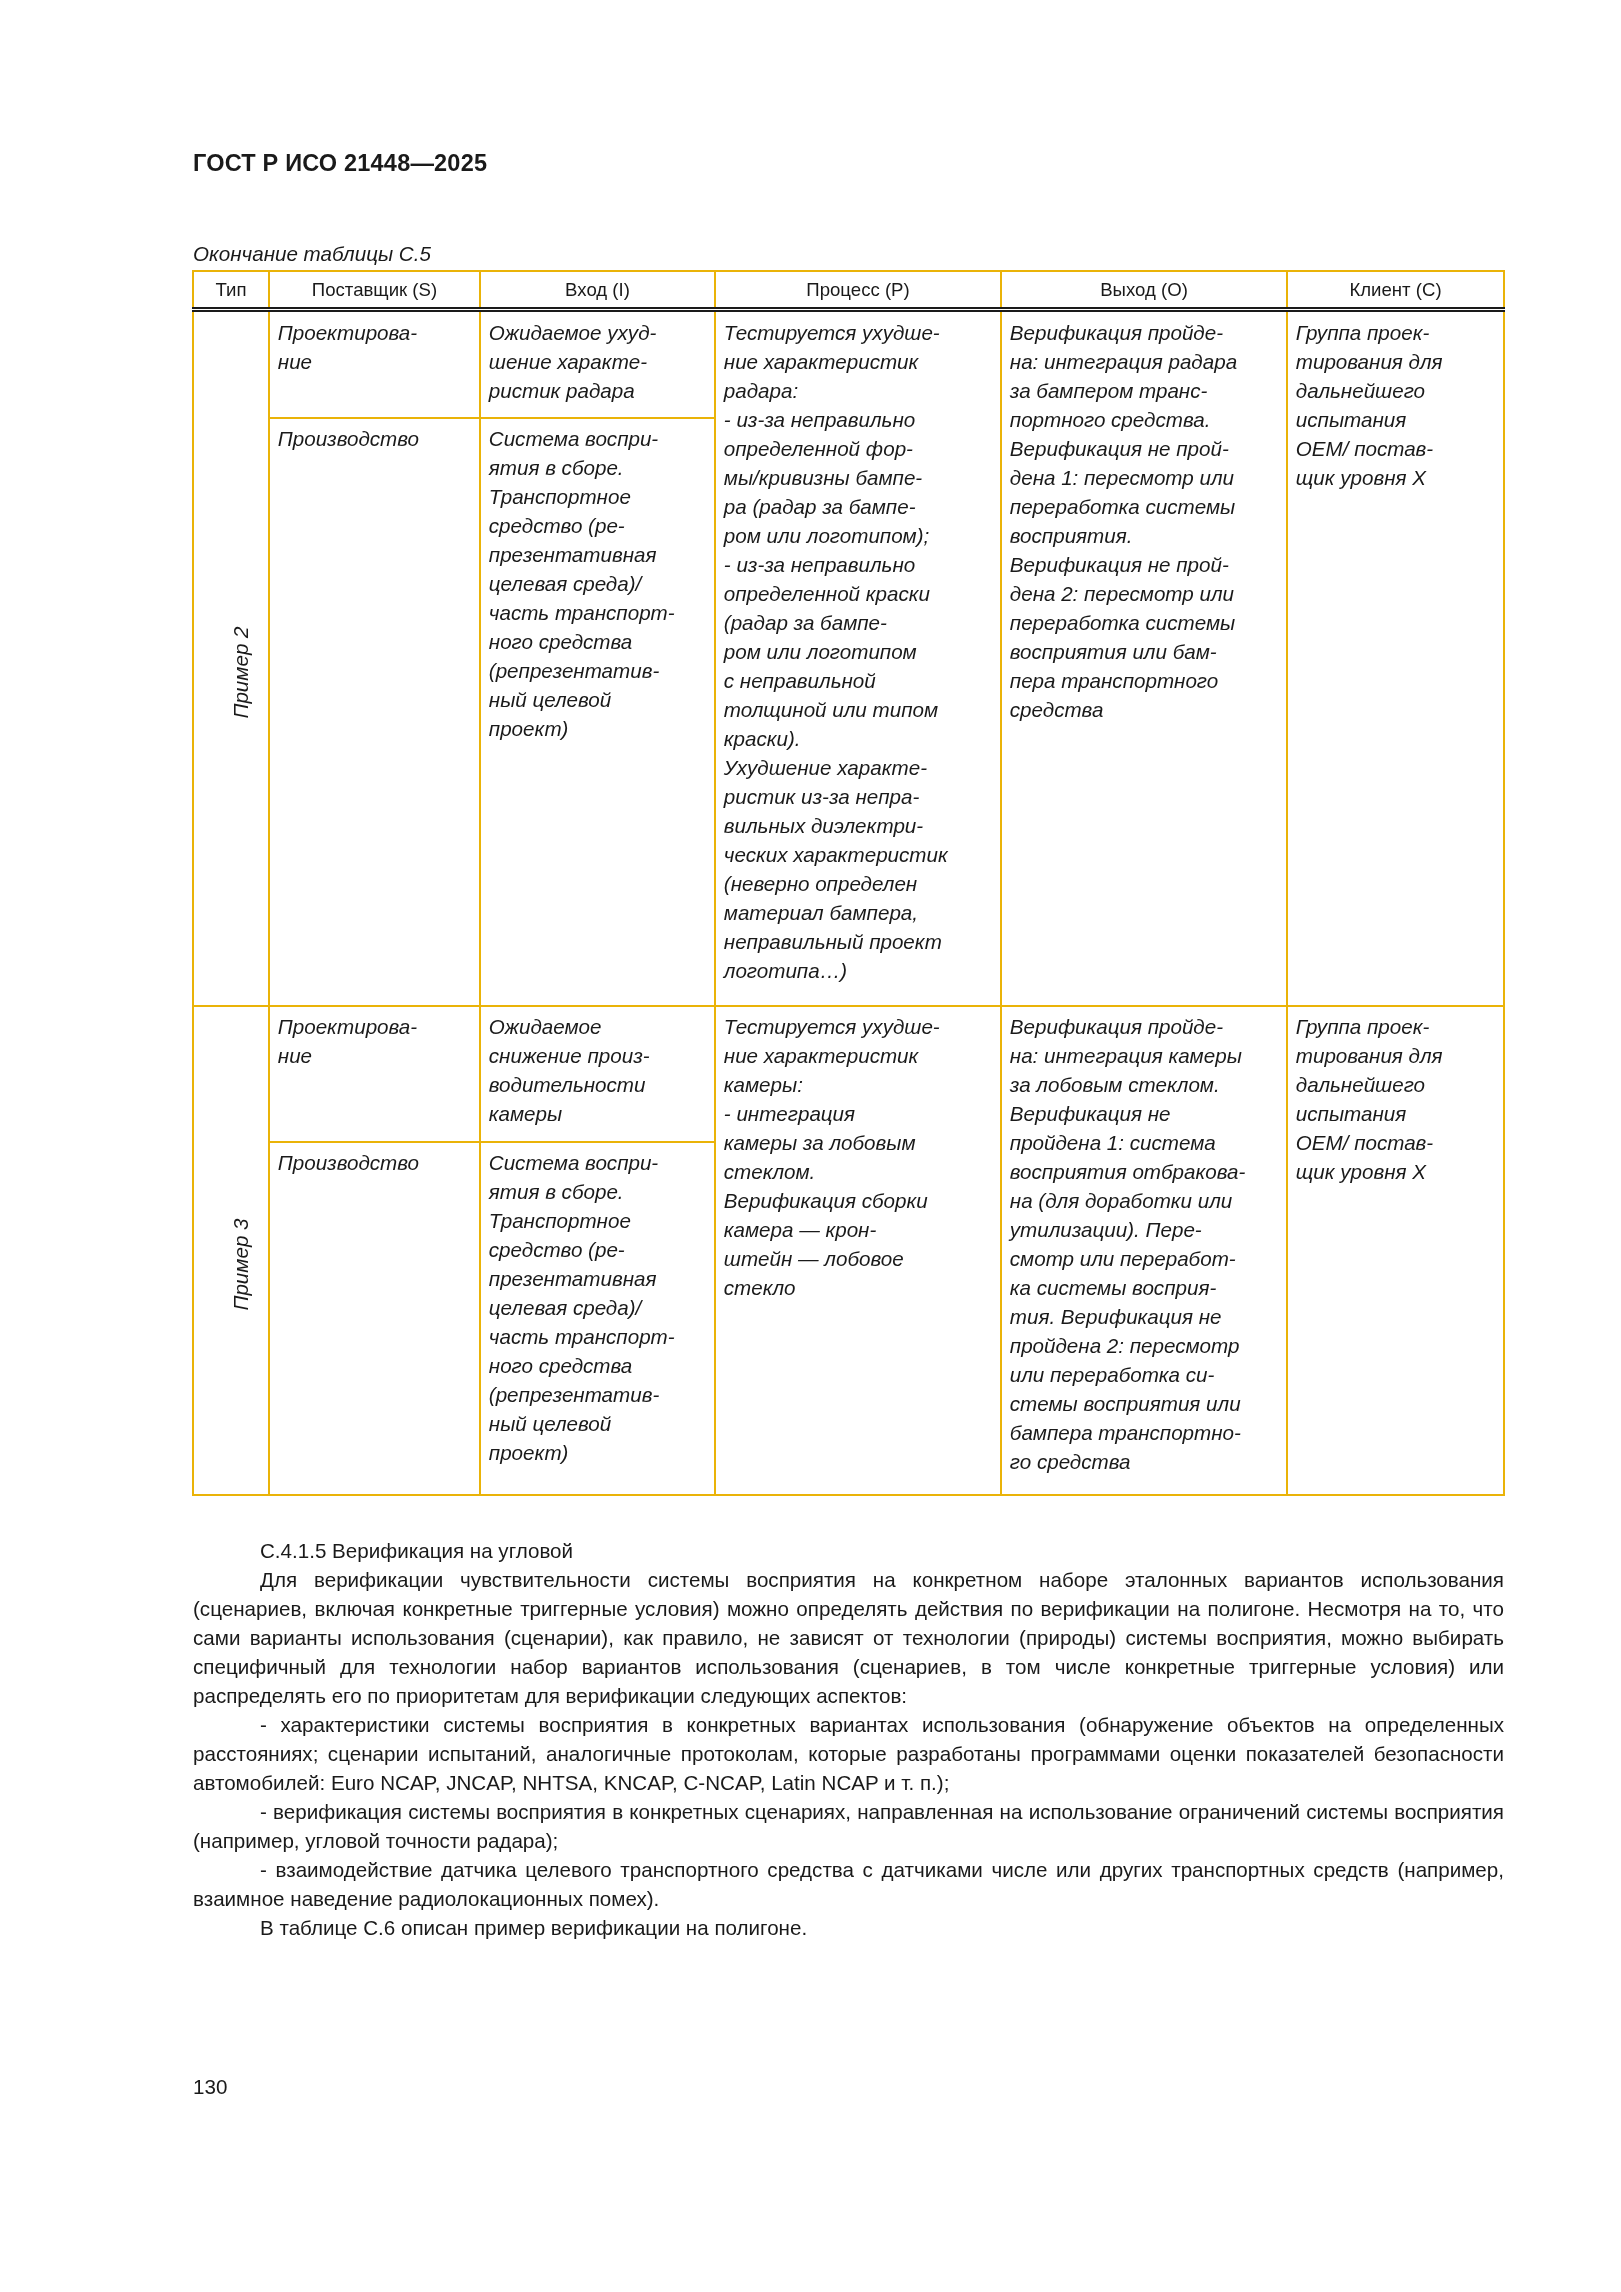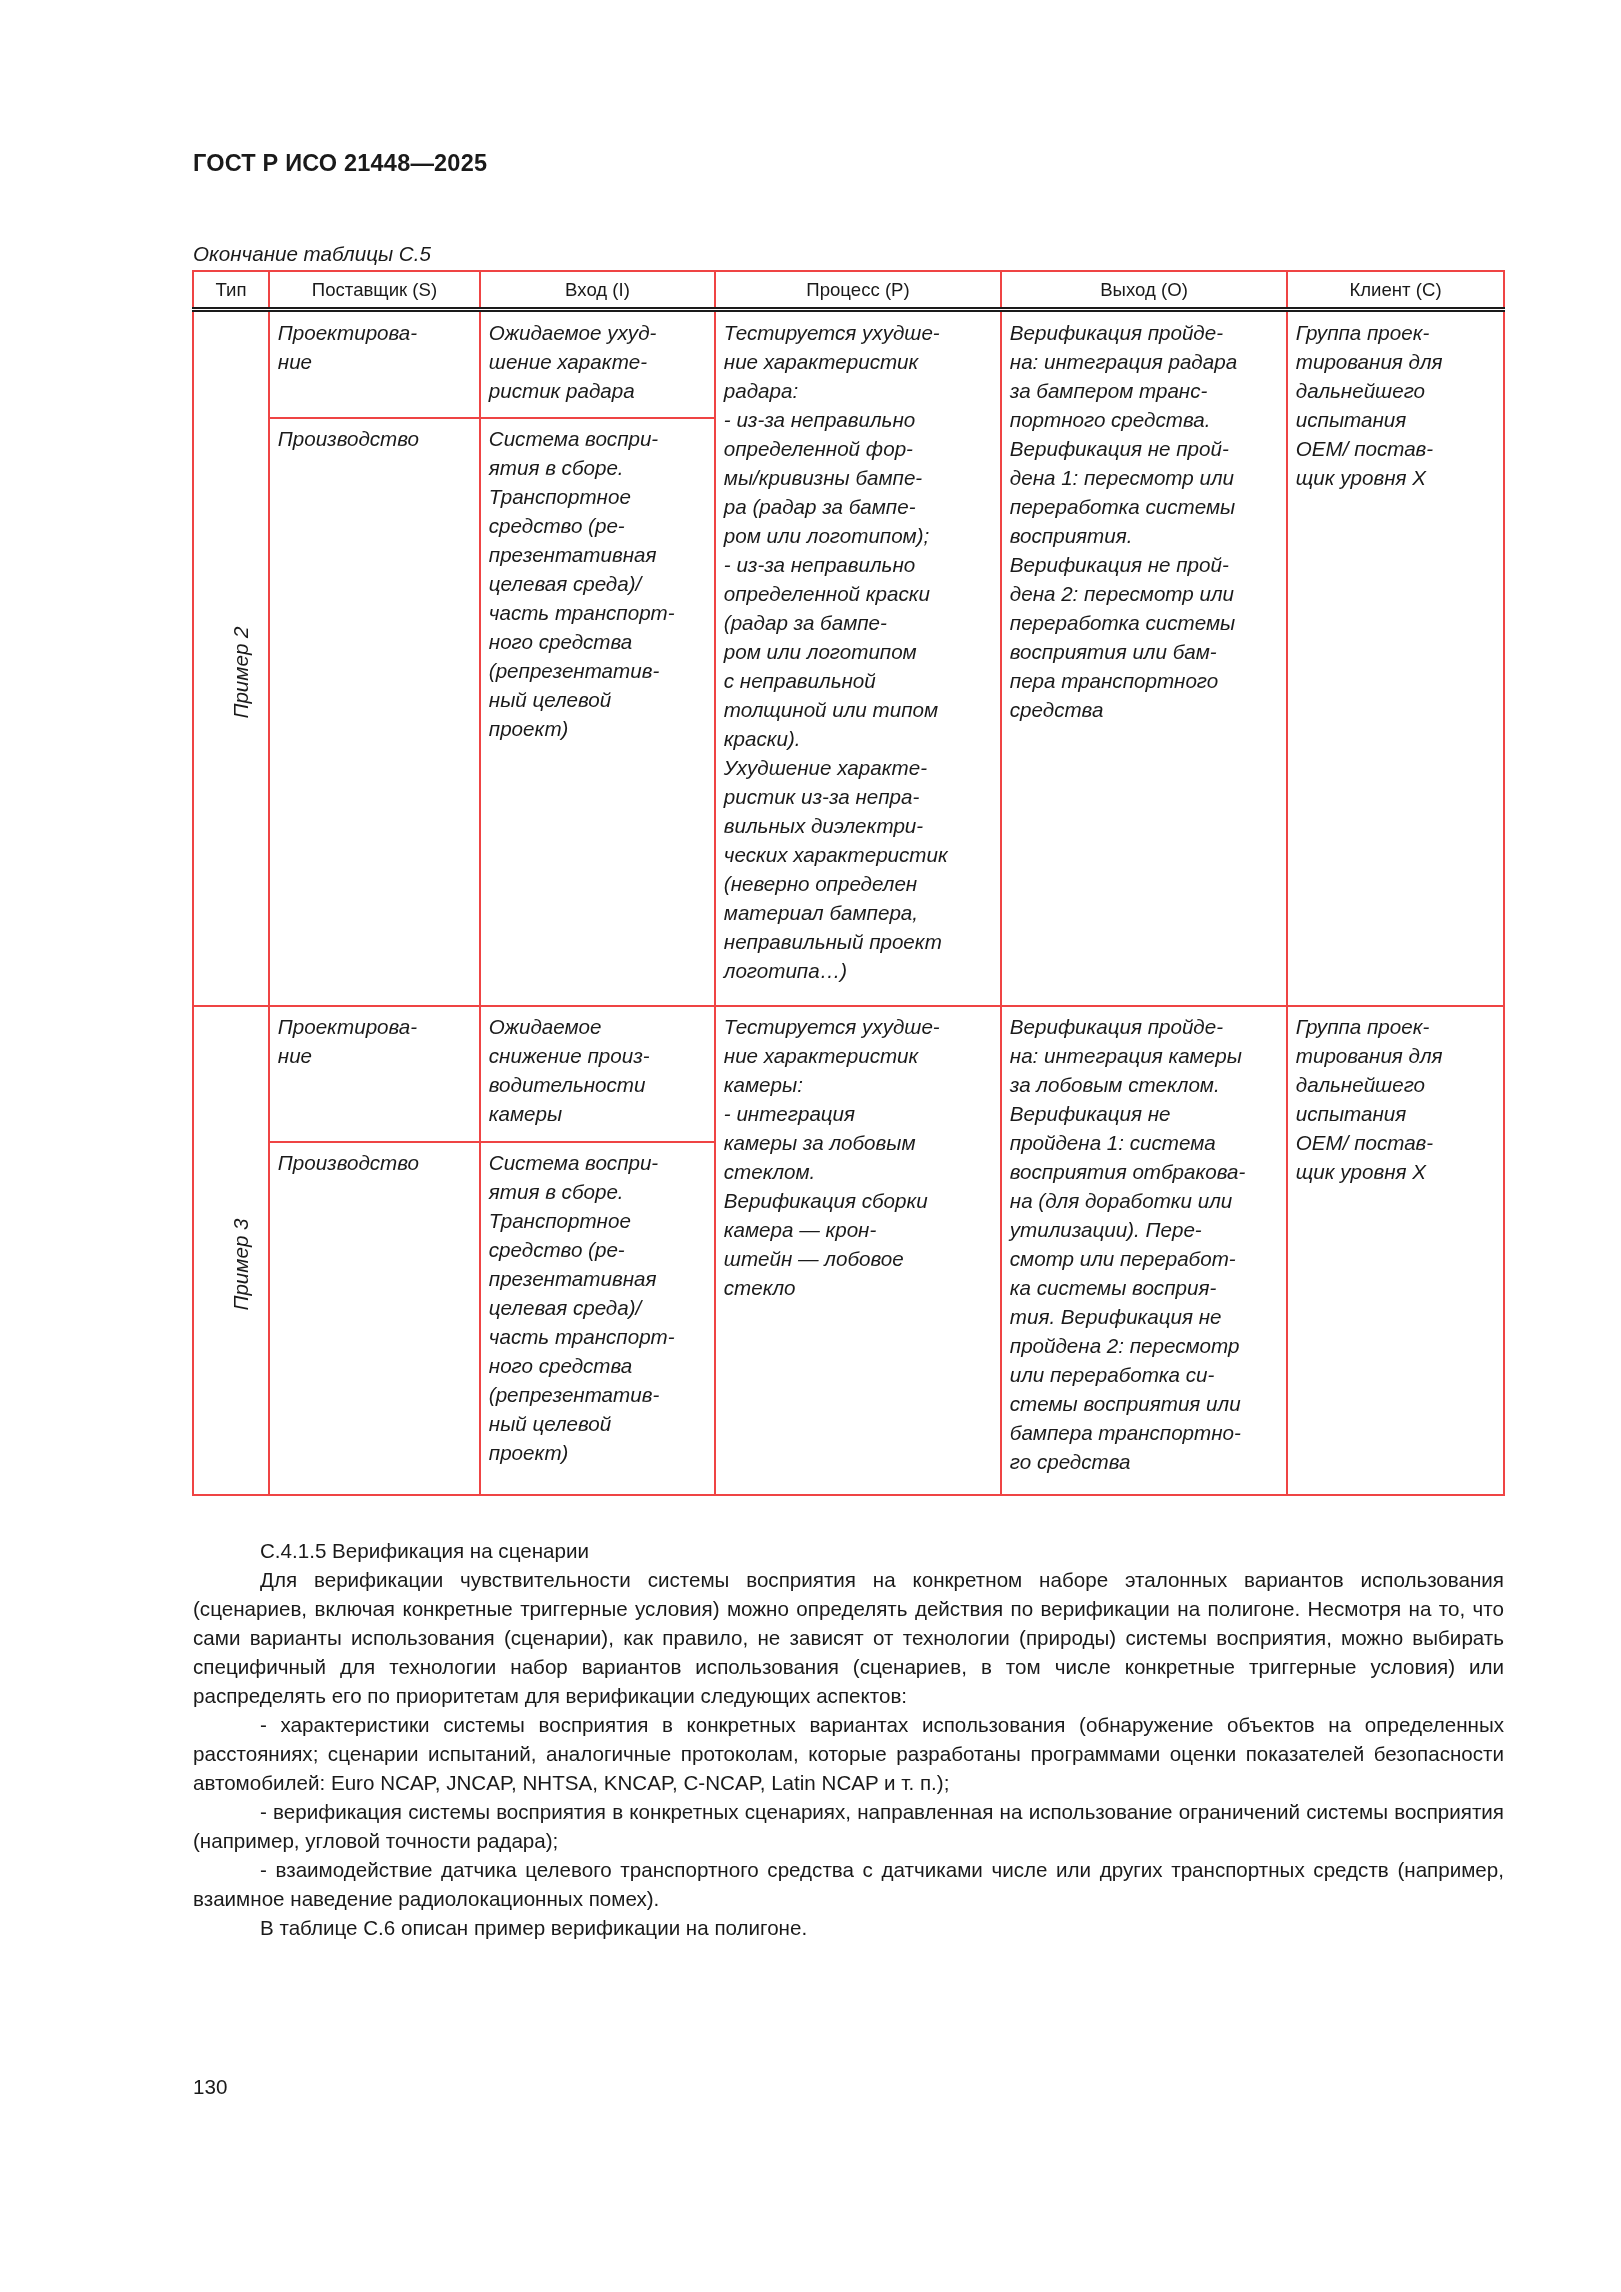--- a/index.html
+++ b/index.html
@@ -2,21 +2,21 @@
 <html><head>
 <meta charset="utf-8">
 <style>
   html, body { margin: 0; padding: 0; background: #ffffff; }
   body { width: 1621px; height: 2293px; position: relative; overflow: hidden; color: #1a1a1a; font-family: "Liberation Sans", sans-serif; }
 
   .doc-header { position: absolute; left: 193px; top: 150px; font-size: 23.5px; font-weight: bold; letter-spacing: 0.2px; }
   .table-caption { position: absolute; left: 193px; top: 242px; font-size: 20.6px; font-style: italic; }
 
   .tbl { position: absolute; left: 192px; top: 270px; width: 1311px; border-collapse: collapse; table-layout: fixed; font-size: 20.6px; line-height: 29px; }
-  .tbl td, .tbl th { border: 2px solid #ef4444; vertical-align: top; padding: 5.9px 7.8px 5.9px 7.8px; }
+  .tbl td, .tbl th { border: 2px solid #eab308; vertical-align: top; padding: 5.9px 7.8px 5.9px 7.8px; }
   .tbl th { font-weight: normal; font-size: 18.6px; height: 35px; padding: 0 5.9px; vertical-align: middle; border-bottom: 5.9px double #1a1a1a; }
   .tbl td { white-space: pre-line; font-style: italic; }
   .tbl td.type-cell { vertical-align: middle; padding: 0; }
   .rot { display: inline-block; transform: rotate(-90deg); white-space: nowrap; font-size: 20.6px; }
 
   .body-text { position: absolute; left: 193px; top: 1536px; width: 1311px; font-size: 20.6px; line-height: 29px; text-align: justify; }
   .body-text p { margin: 0; text-indent: 67px; }
   .body-text .section-title { text-indent: 67px; }
 
   .page-number { position: absolute; left: 193px; top: 2075px; font-size: 20.6px; }
@@ -170,21 +170,21 @@
 часть транспорт-
 ного средства
 (репрезентатив-
 ный целевой
 проект)</td>
     </tr>
   </tbody>
 </table>
 
 <div class="body-text">
-  <p class="section-title">С.4.1.5 Верификация на сценарии</p>
+  <p class="section-title">С.4.1.5 Верификация на угловой</p>
   <p>Для верификации чувствительности системы восприятия на конкретном наборе эталонных вариантов использования (сценариев, включая конкретные триггерные условия) можно определять действия по верификации на полигоне. Несмотря на то, что сами варианты использования (сценарии), как правило, не зависят от технологии (природы) системы восприятия, можно выбирать специфичный для технологии набор вариантов использования (сценариев, в том числе конкретные триггерные условия) или распределять его по приоритетам для верификации следующих аспектов:</p>
   <p>- характеристики системы восприятия в конкретных вариантах использования (обнаружение объектов на определенных расстояниях; сценарии испытаний, аналогичные протоколам, которые разработаны программами оценки показателей безопасности автомобилей: Euro NCAP, JNCAP, NHTSA, KNCAP, C-NCAP, Latin NCAP и т. п.);</p>
   <p>- верификация системы восприятия в конкретных сценариях, направленная на использование ограничений системы восприятия (например, угловой точности радара);</p>
   <p>- взаимодействие датчика целевого транспортного средства с датчиками числе или других транспортных средств (например, взаимное наведение радиолокационных помех).</p>
   <p>В таблице С.6 описан пример верификации на полигоне.</p>
 </div>
 
 <div class="page-number">130</div>
 
 

